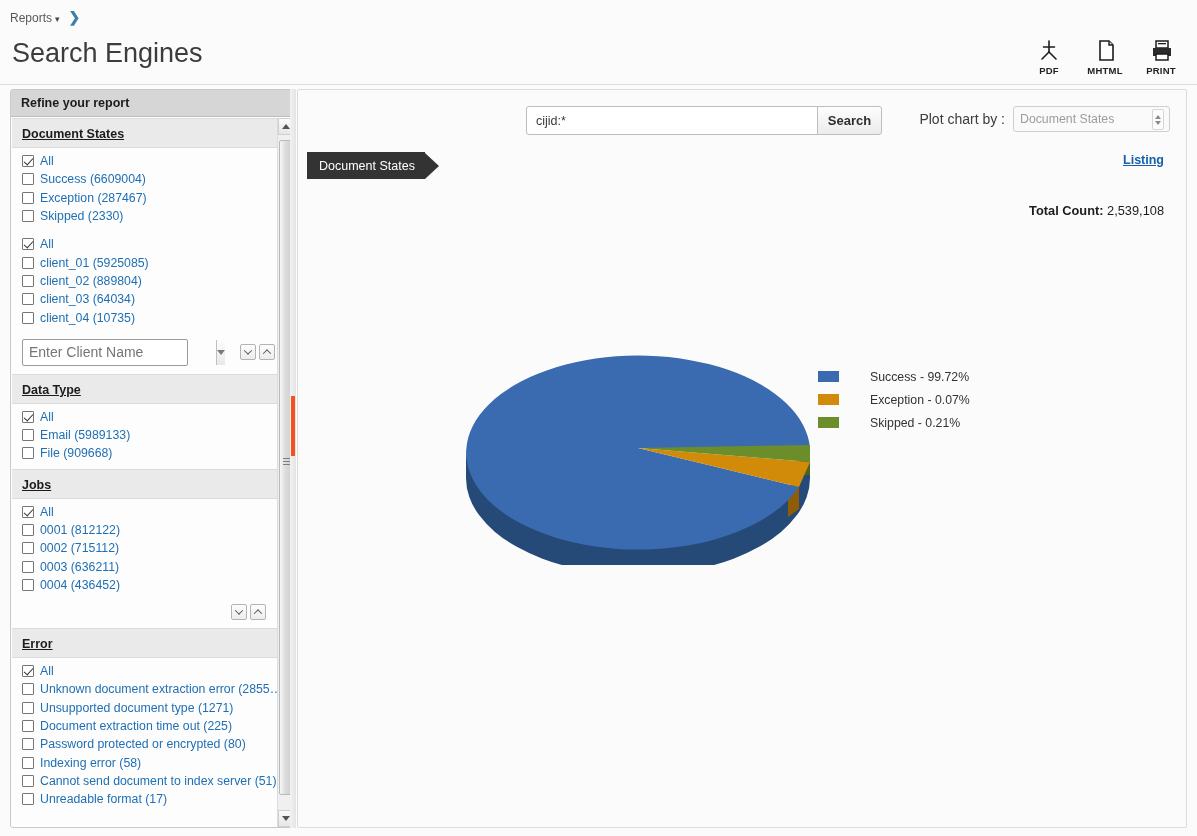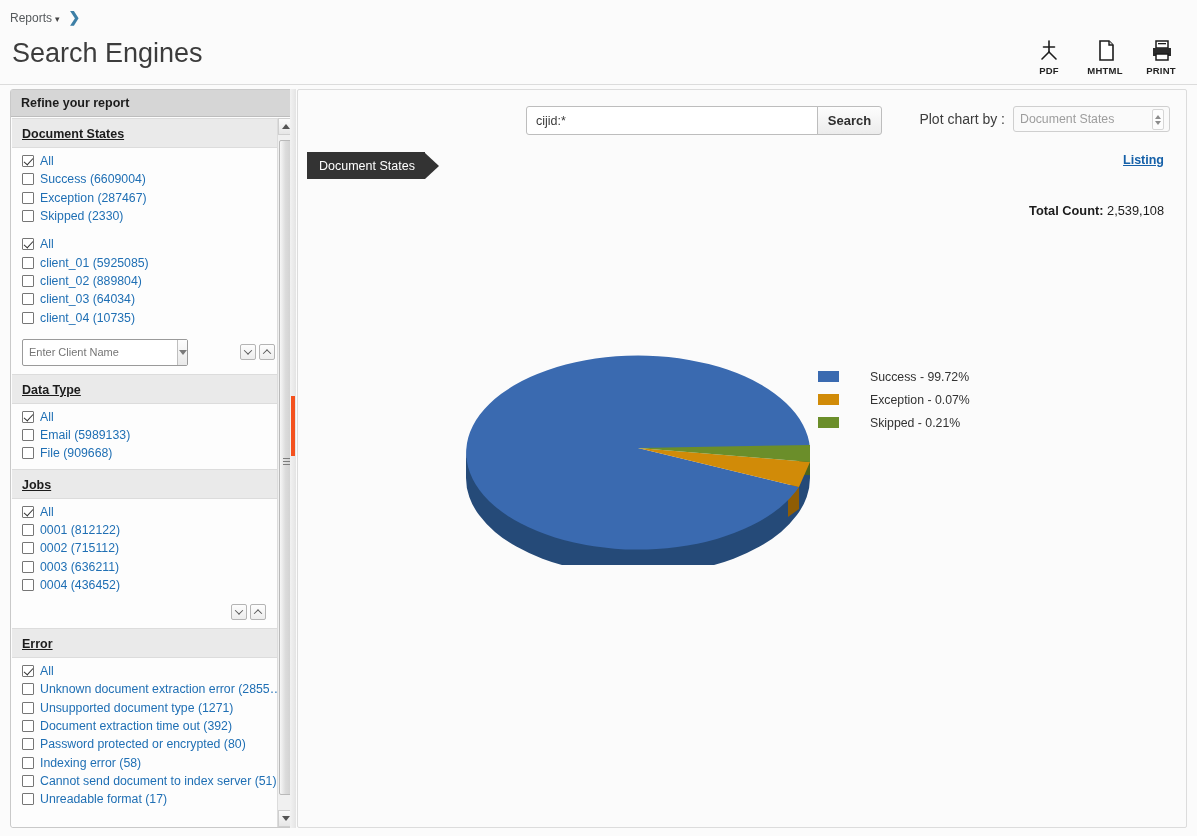--- a/index.html
+++ b/index.html
@@ -97,21 +97,21 @@
   .client-input-row {
     display: flex; align-items: center; padding: 6px 0 8px 10px;
     background: #fdfdfd;
   }
   .combo {
     display: flex; width: 166px; height: 27px;
     border: 1px solid #9a9a9a; background: #fff; border-radius: 2px;
   }
   .combo input {
     flex: 1; border: 0; outline: none; background: transparent;
-    font-size: 11px; color: #0c4a6e; padding: 0 6px;
+    font-size: 14px; color: #0c4a6e; padding: 0 6px;
     font-family: "Liberation Sans", sans-serif;
   }
   .combo-btn {
     width: 27px; border-left: 1px solid #bfbfbf;
     background: linear-gradient(#fcfcfc, #e9e9e9);
     display: flex; align-items: center; justify-content: center;
   }
   .tri-down { width: 0; height: 0; border-left: 4px solid transparent;
     border-right: 4px solid transparent; border-top: 5px solid #7a7a7a; }
   .nav-pair { display: flex; gap: 3px; margin-left: 52px; }
@@ -416,21 +416,21 @@
           <div class="facet-row">
               <span class="cbx"></span>
               <span class="facet-lbl">Unknown document extraction error (2855…</span>
             </div>
           <div class="facet-row">
               <span class="cbx"></span>
               <span class="facet-lbl">Unsupported document type (1271)</span>
             </div>
           <div class="facet-row">
               <span class="cbx"></span>
-              <span class="facet-lbl">Document extraction time out (392)</span>
+              <span class="facet-lbl">Document extraction time out (225)</span>
             </div>
           <div class="facet-row">
               <span class="cbx"></span>
               <span class="facet-lbl">Password protected or encrypted (80)</span>
             </div>
           <div class="facet-row">
               <span class="cbx"></span>
               <span class="facet-lbl">Indexing error (58)</span>
             </div>
           <div class="facet-row">

